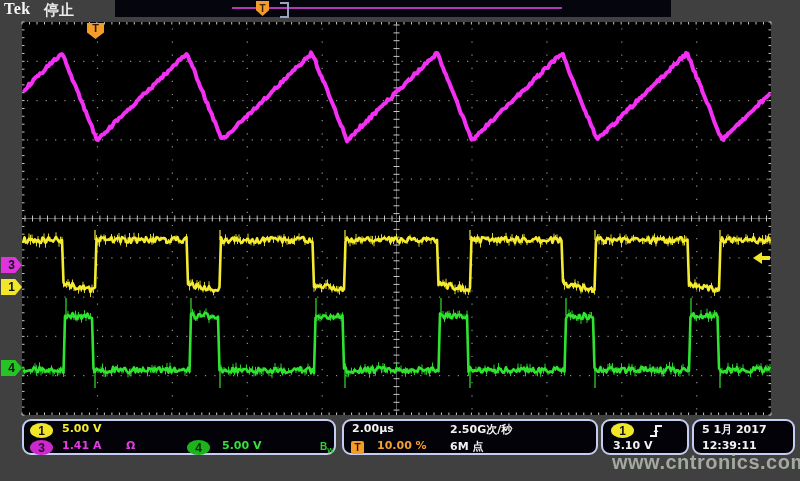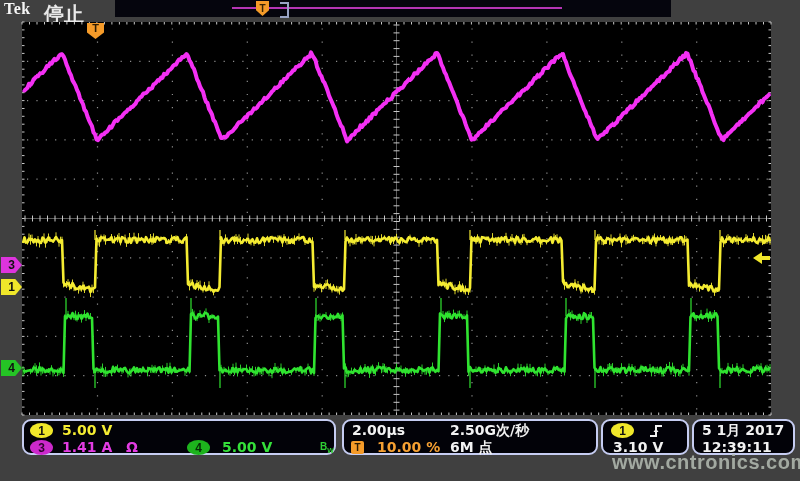--- a/index.html
+++ b/index.html
@@ -1,21 +1,21 @@
 <!DOCTYPE html>
 <html><head>
 <meta charset="utf-8">
 <style>
   html,body{margin:0;padding:0;}
   body{font-family:"Liberation Sans","DejaVu Sans",sans-serif;}
   .screen{position:relative;width:800px;height:481px;background:#404040;overflow:hidden;}
 
   
   .tek-logo{position:absolute;left:4px;top:0px;color:#f5f5f5;font-weight:bold;font-size:16px;letter-spacing:0.5px;font-family:"Liberation Serif","DejaVu Serif",serif;}
-  .status-text{position:absolute;left:44px;top:1px;color:#e9e9e9;font-size:20px;font-weight:bold;font-family:"DejaVu Sans",sans-serif;}
+  .status-text{position:absolute;left:44px;top:1px;color:#e9e9e9;font-size:15px;font-weight:bold;font-family:"DejaVu Sans",sans-serif;}
   .record-bar{position:absolute;left:115px;top:0px;width:556px;height:17px;background:#05050d;}
   .record-line{position:absolute;left:117px;top:7px;width:330px;height:2px;background:#b535b5;}
   .record-trig-icon{position:absolute;left:141px;top:1px;width:13px;height:15px;background:#f59b29;
     clip-path:polygon(0 0,100% 0,100% 62%,50% 100%,0 62%);display:flex;align-items:center;justify-content:center;
     color:#3a2403;font-size:10px;font-weight:bold;}
   .record-bracket{position:absolute;left:165px;top:2px;width:7px;height:12px;border-top:2px solid #98a2c4;border-right:2px solid #98a2c4;border-bottom:2px solid #98a2c4;}
 
   
   .graticule{position:absolute;left:22px;top:22px;width:749px;height:393px;background:#000;}
   svg.overlay{position:absolute;left:0;top:0;pointer-events:none;}
@@ -41,21 +41,21 @@
   .box-horiz{left:342px;width:256px;}
   .box-trig{left:601px;width:88px;}
   .box-date{left:692px;width:103px;}
 
   .oval{position:absolute;width:23px;height:15px;border-radius:50%;display:flex;align-items:center;justify-content:center;
     color:#111;font-size:12px;font-weight:bold;}
   .oval.yellow{background:#f0e72a;}
   .oval.magenta{background:#cc29cc;color:#2b032b;}
   .oval.green{background:#1db31d;color:#052b05;}
 
-  .rtext{position:absolute;font-size:14px;font-weight:bold;white-space:nowrap;font-family:"DejaVu Sans",sans-serif;}
+  .rtext{position:absolute;font-size:11px;font-weight:bold;white-space:nowrap;font-family:"DejaVu Sans",sans-serif;}
   .t-yellow{color:#f5ec32;}
   .t-magenta{color:#e33ce3;}
   .t-green{color:#35e03a;}
   .t-white{color:#f2f2f2;}
   .t-orange{color:#f5a032;margin-left:8px;}
 
   .bw-icon{position:absolute;left:296px;top:20px;color:#2fcf34;font-size:10px;font-weight:bold;}
   .bw-icon sub{font-size:7px;}
 
   .t-square{position:absolute;left:7px;top:20px;width:13px;height:13px;background:#f59b29;border-radius:2px;

